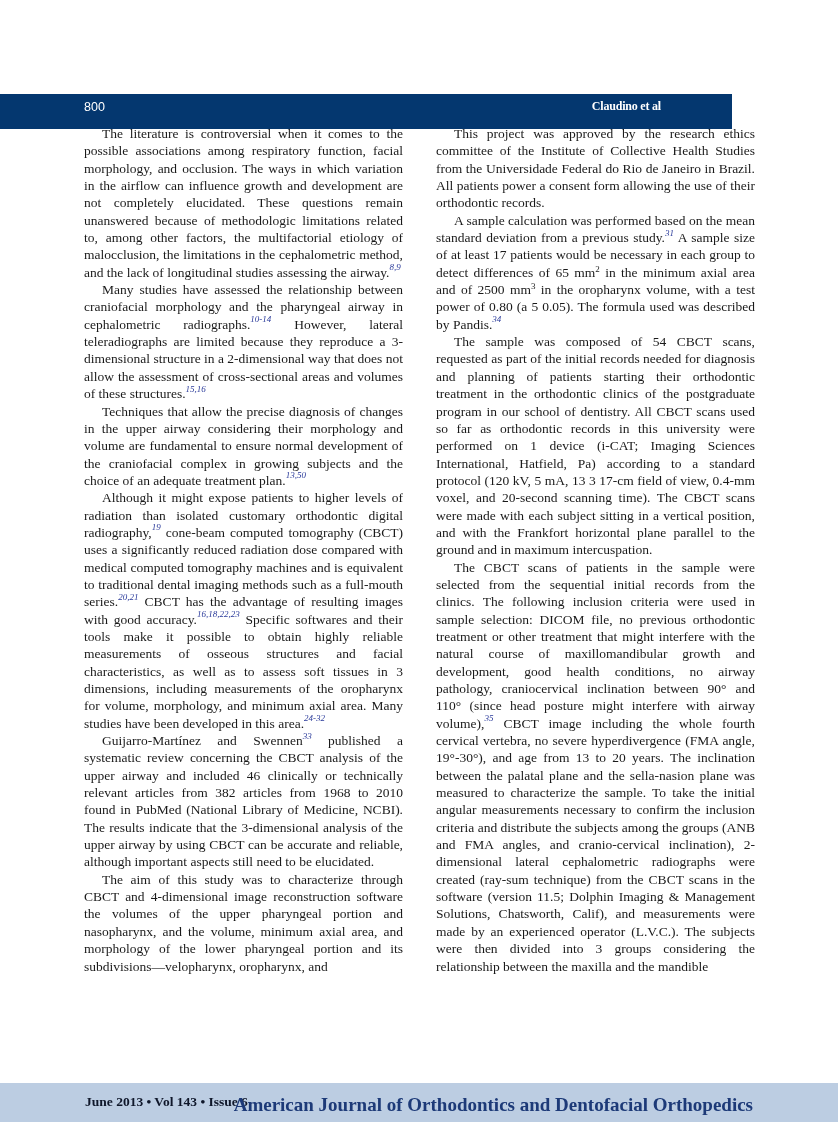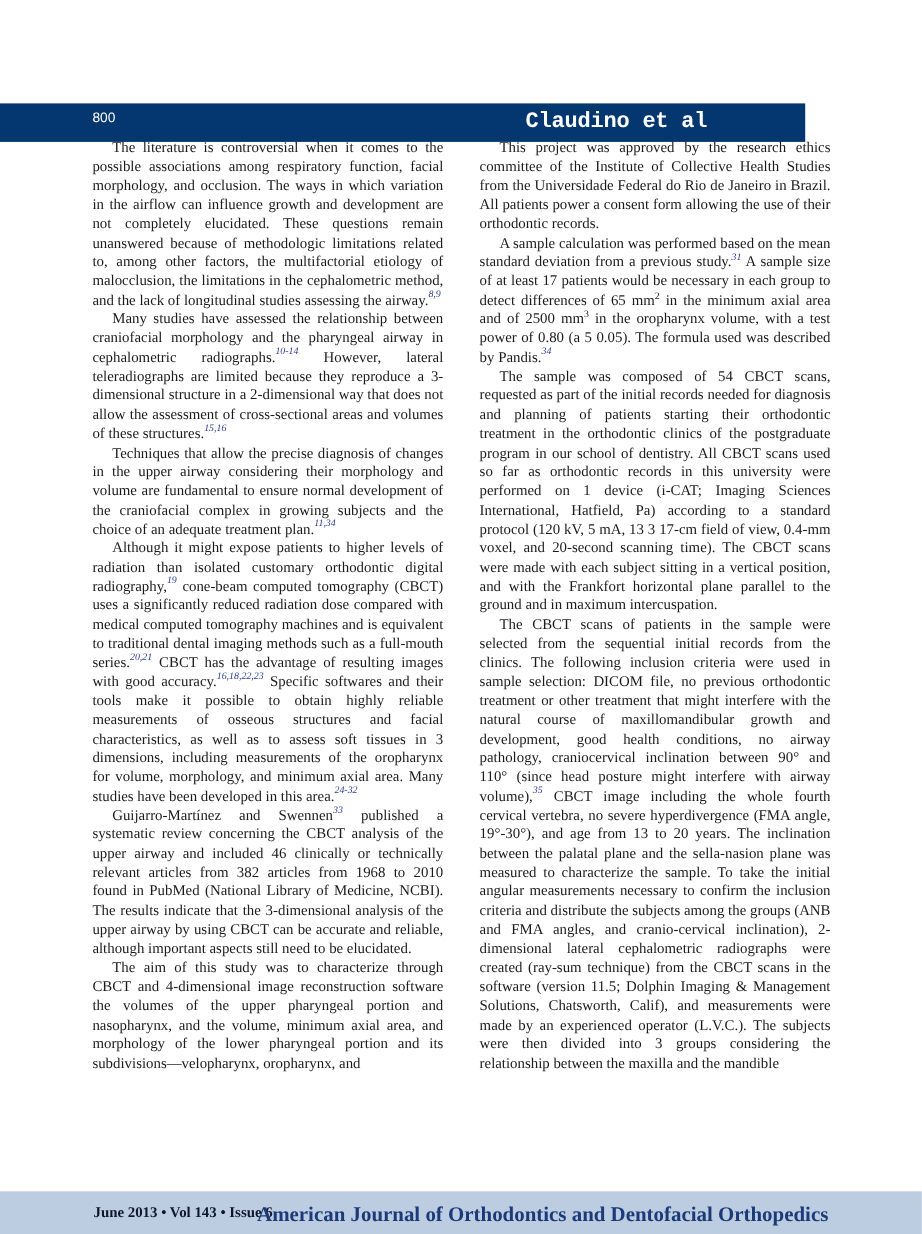--- a/index.html
+++ b/index.html
@@ -13,23 +13,23 @@
       position: absolute; left: 0; top: 60px; width: 732px; height: 35px;
       background: #04376f;
       margin-top: 34px;
     }
     .page-number {
       position: absolute; left: 84px; top: 6px;
       font-family: "Liberation Sans", "DejaVu Sans", sans-serif;
       font-size: 12.5px; color: #ffffff;
     }
     .running-head {
-      position: absolute; right: 89px; top: 5px;
-      font-family: Liberation Mono, monospace;
-      font-size: 20px; font-weight: bold; color: #ffffff; letter-spacing: -0.2px;
+      position: absolute; right: 71px; top: 5px;
+      font-family: Liberation Serif, serif;
+      font-size: 12px; font-weight: bold; color: #ffffff; letter-spacing: -0.2px;
     }
     .column {
       position: absolute; top: 125px; width: 319px;
       font-size: 13.5px; line-height: 17.35px;
       text-align: justify; hyphens: manual;
     }
     .col-left { left: 84px; }
     .col-right { left: 436px; }
     .para { margin: 0; text-indent: 18px; }
     .para.no-indent { text-indent: 0; }
@@ -62,21 +62,21 @@
 <div class="header-band">
   <span class="page-number">800</span>
   <span class="running-head">Claudino et al</span>
 </div>
 
 <div class="column col-left">
   <p class="para"><span>The literature is controversial when it comes to the possible associations among respiratory function, facial morphology, and occlusion. The ways in which variation in the airflow can influence growth and development are not completely elucidated. These questions remain unanswered because of methodologic limitations related to, among other factors, the multifactorial etiology of malocclusion, the limitations in the cephalometric method, and the lack of longitudinal studies assessing the airway.</span><sup class="ref">8,9</sup></p>
 
   <p class="para"><span>Many studies have assessed the relationship between craniofacial morphology and the pharyngeal airway in cephalometric radiographs.</span><sup class="ref">10-14</sup><span> However, lateral teleradiographs are limited because they reproduce a 3-dimensional structure in a 2-dimensional way that does not allow the assessment of cross-sectional areas and volumes of these structures.</span><sup class="ref">15,16</sup></p>
 
-  <p class="para"><span>Techniques that allow the precise diagnosis of changes in the upper airway considering their morphology and volume are fundamental to ensure normal development of the craniofacial complex in growing subjects and the choice of an adequate treatment plan.</span><sup class="ref">11,34</sup></p>
+  <p class="para"><span>Techniques that allow the precise diagnosis of changes in the upper airway considering their morphology and volume are fundamental to ensure normal development of the craniofacial complex in growing subjects and the choice of an adequate treatment plan.</span><sup class="ref">13,50</sup></p>
 
   <p class="para"><span>Although it might expose patients to higher levels of radiation than isolated customary orthodontic digital radiography,</span><sup class="ref">19</sup><span> cone-beam computed tomography (CBCT) uses a significantly reduced radiation dose compared with medical computed tomography machines and is equivalent to traditional dental imaging methods such as a full-mouth series.</span><sup class="ref">20,21</sup><span> CBCT has the advantage of resulting images with good accuracy.</span><sup class="ref">16,18,22,23</sup><span> Specific softwares and their tools make it possible to obtain highly reliable measurements of osseous structures and facial characteristics, as well as to assess soft tissues in 3 dimensions, including measurements of the oropharynx for volume, morphology, and minimum axial area. Many studies have been developed in this area.</span><sup class="ref">24-32</sup></p>
 
   <p class="para"><span>Guijarro-Martínez and Swennen</span><sup class="ref">33</sup><span> published a systematic review concerning the CBCT analysis of the upper airway and included 46 clinically or technically relevant articles from 382 articles from 1968 to 2010 found in PubMed (National Library of Medicine, NCBI). The results indicate that the 3-dimensional analysis of the upper airway by using CBCT can be accurate and reliable, although important aspects still need to be elucidated.</span></p>
 
   <p class="para"><span>The aim of this study was to characterize through CBCT and 4-dimensional image reconstruction software the volumes of the upper pharyngeal portion and nasopharynx, and the volume, minimum axial area, and morphology of the lower pharyngeal portion and its subdivisions—velopharynx, oropharynx, and</span></p>
 </div>
 
 <div class="column col-right">
 

